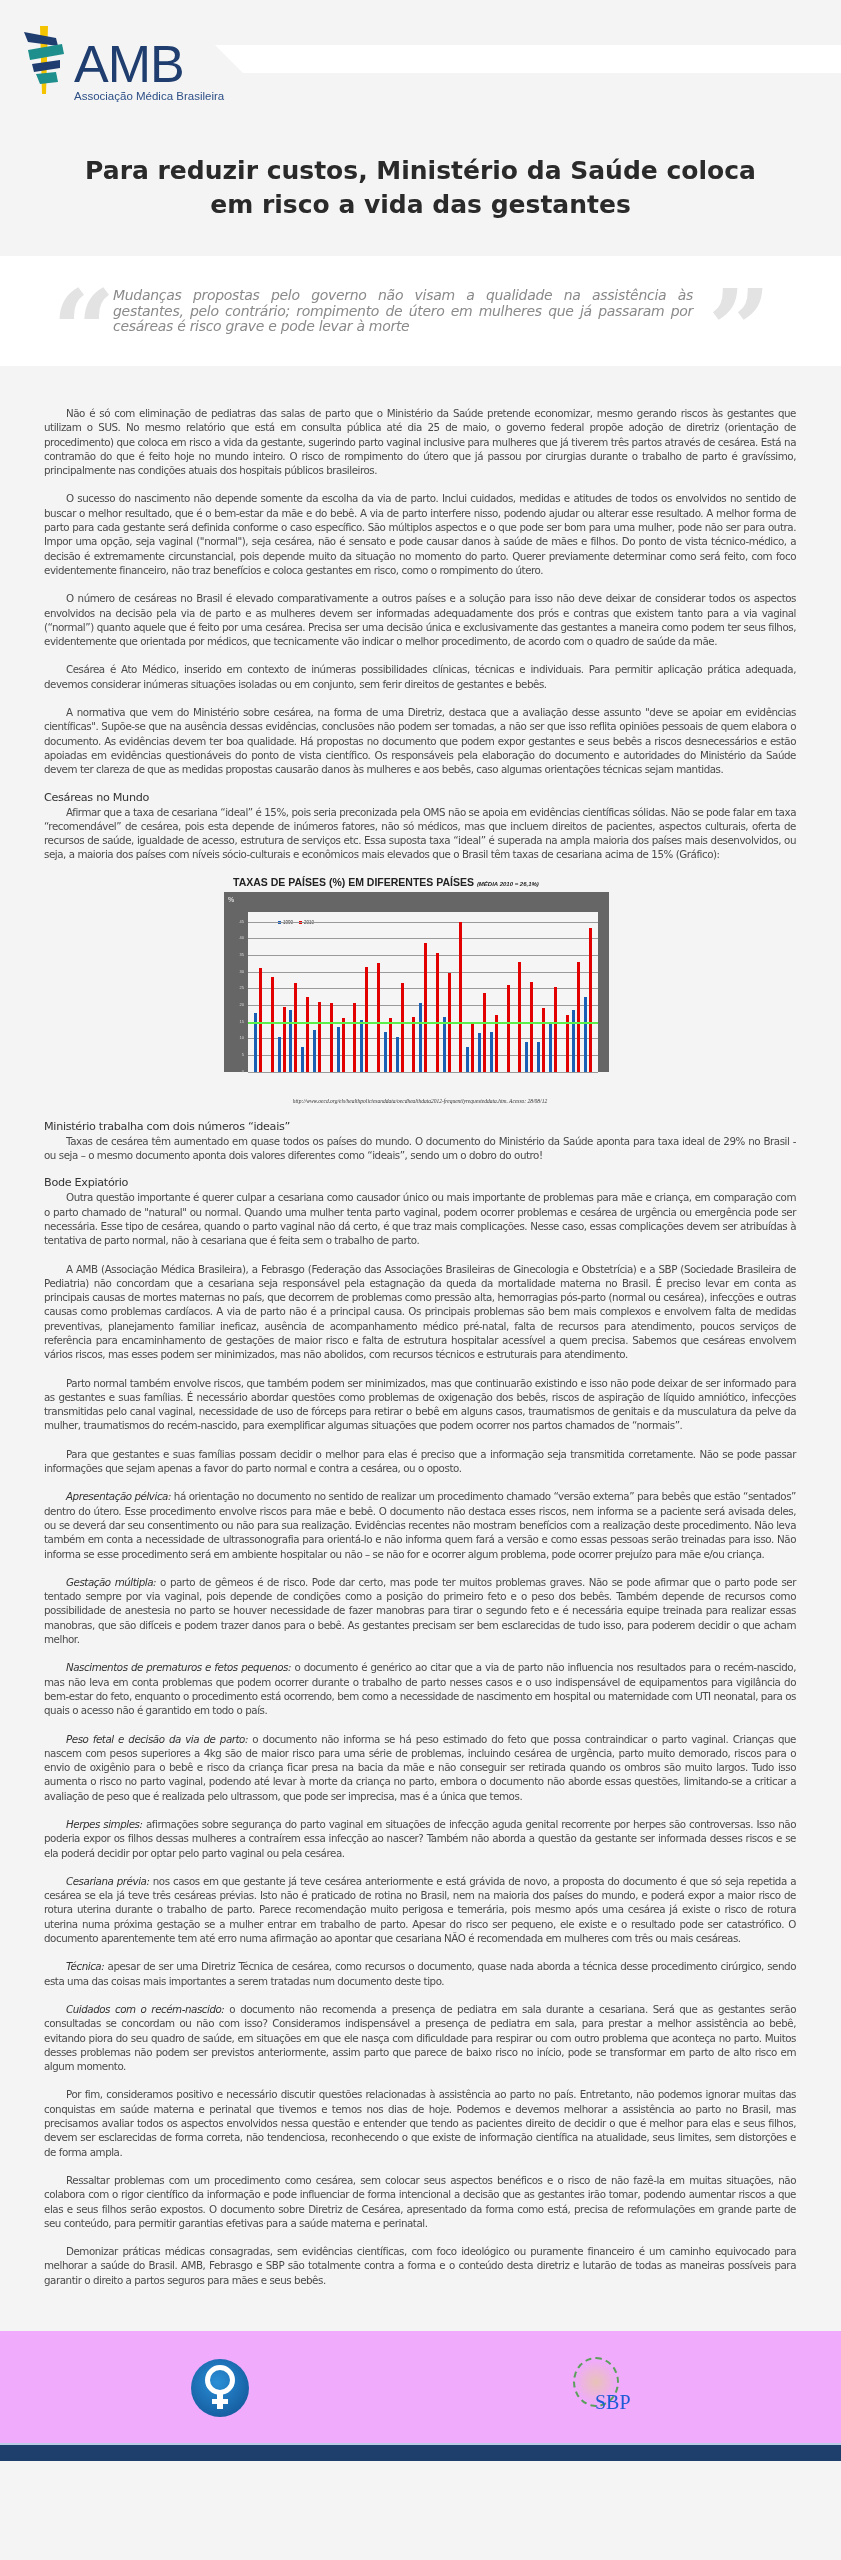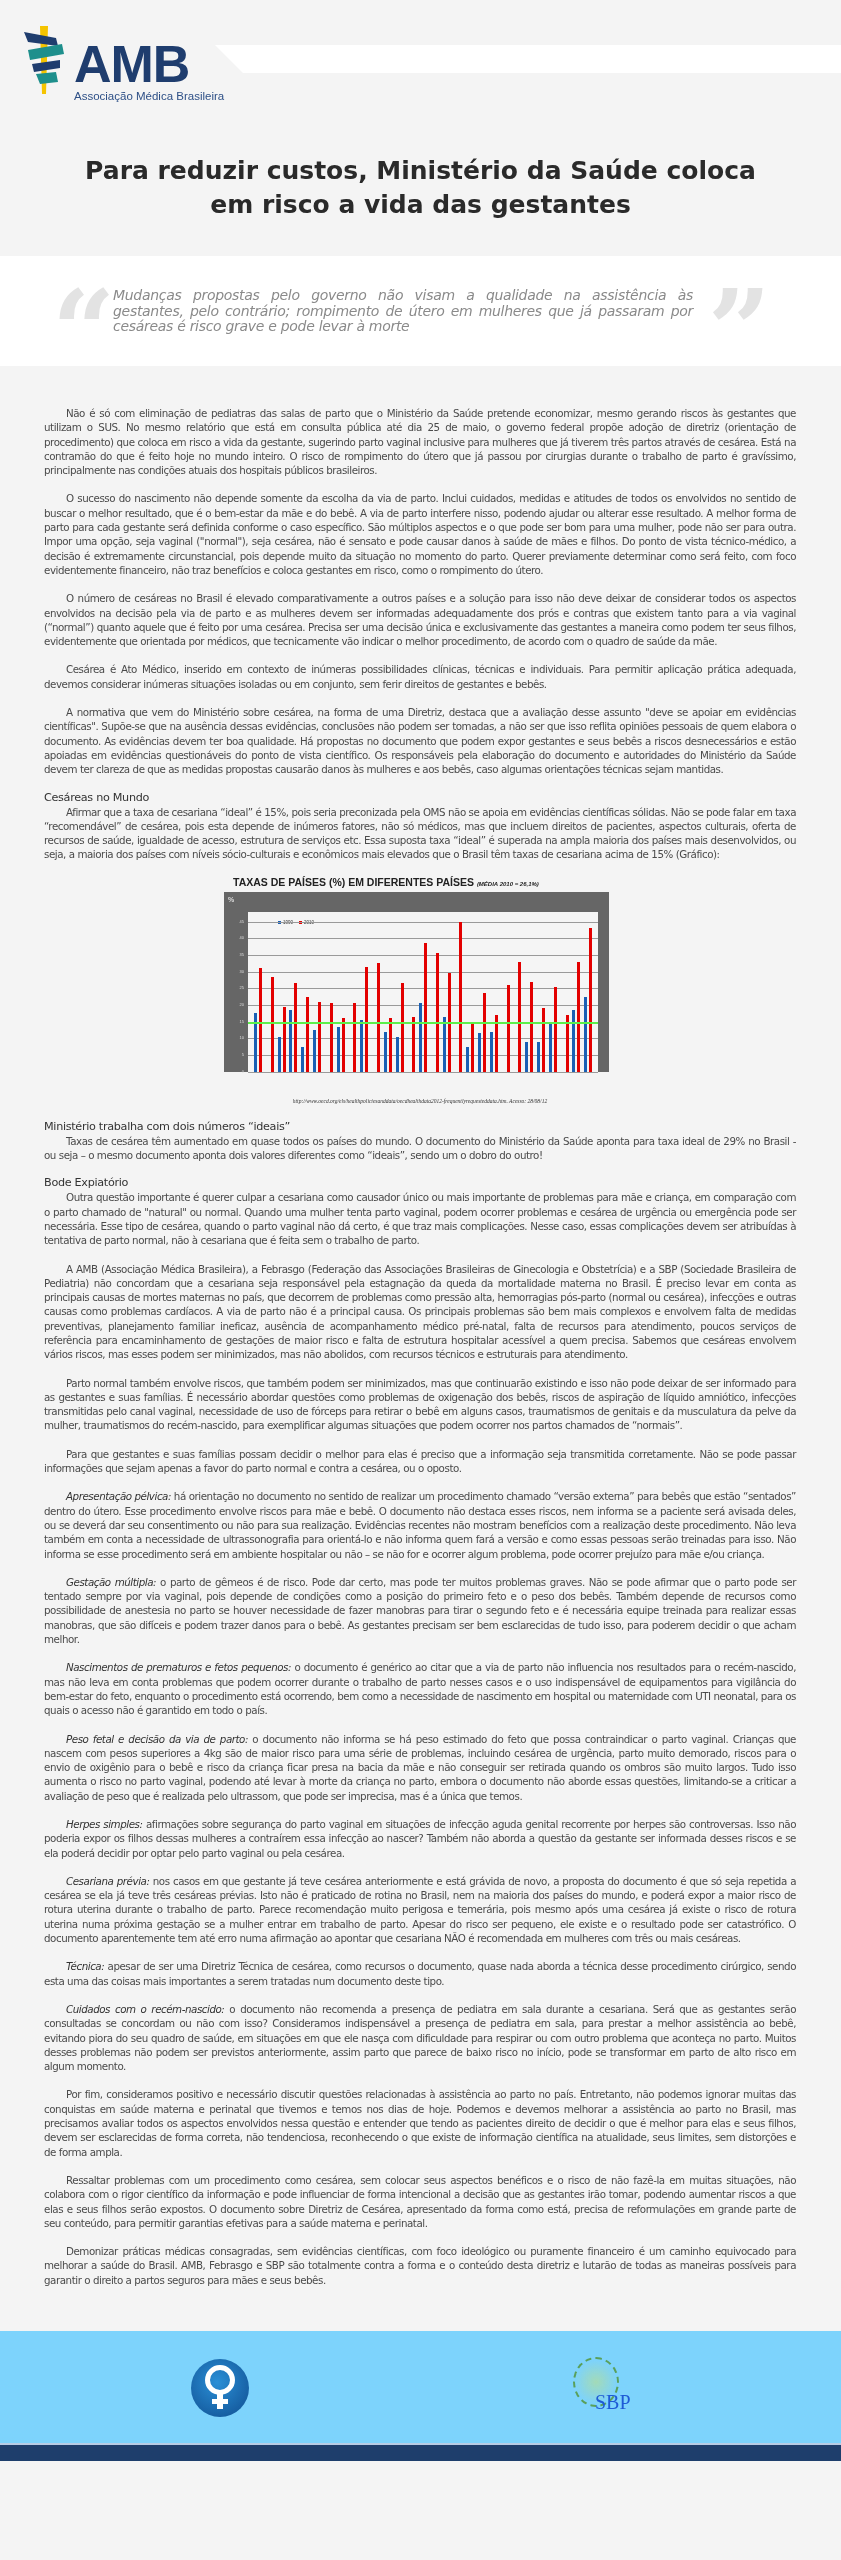--- a/index.html
+++ b/index.html
@@ -3,21 +3,21 @@
 <meta charset="utf-8">
 <style>
   * { box-sizing: border-box; margin: 0; padding: 0; }
   html, body { width: 841px; background: #f4f4f4; }
   body { font-family: "Liberation Sans", "DejaVu Sans", sans-serif; color: #444; }
 
   .header { position: relative; height: 160px; background: #f4f4f4; overflow: hidden; }
   .logo { position: absolute; left: 22px; top: 24px; display: flex; align-items: flex-start; }
   .logo-mark { width: 48px; height: 70px; position: relative; }
   .logo-text { margin-left: 4px; }
-  .logo-amb { font-family: "Liberation Sans", sans-serif; font-weight: 700; font-size: 52px; line-height: 52px; color: #1f3d6e; letter-spacing: -1px; margin-top: 14px; }
+  .logo-amb { font-family: "Liberation Sans", sans-serif; font-weight: 400; font-size: 52px; line-height: 52px; color: #1f3d6e; letter-spacing: -1px; margin-top: 14px; }
   .logo-sub { font-size: 11.5px; color: #2d4f86; margin-top: 0px; text-align: right; }
   .header-band { position: absolute; left: 215px; top: 45px; width: 640px; height: 28px; background: #ffffff;
                  clip-path: polygon(0 0, 100% 0, 100% 100%, 28px 100%); }
 
   .title { text-align: center; font-family: "DejaVu Sans", sans-serif; font-weight: bold; font-size: 25px; line-height: 34px; color: #2a2a2a; padding: 0 60px; margin-top: -4px; }
   .title-wrap { background: #f4f4f4; height: 100px; padding-top: 0; position: relative; top: -2px; }
 
   .quote-box { background: #ffffff; height: 110px; position: relative; margin-top: 0; }
   .quote-open, .quote-close { position: absolute; font-family: "DejaVu Serif", serif; font-size: 110px; color: #e3e3e3; font-weight: bold; line-height: 1; }
   .quote-open { left: 52px; top: 20px; }
@@ -40,21 +40,21 @@
   .y-tick { position: absolute; left: -18px; font-size: 4px; color: #ddd; width: 14px; text-align: right; }
   .y-unit { position: absolute; left: 4px; top: 4px; font-size: 7px; color: #ddd; font-weight: bold; }
   .bar { position: absolute; bottom: 0; width: 3px; }
   .bar.b1990 { background: #1a5fb4; }
   .bar.b2010 { background: #e30000; }
   .ref-line { position: absolute; left: 0; right: 0; height: 2px; background: #5cf04a; }
   .legend { position: absolute; left: 30px; top: 8px; font-size: 4.5px; color: #333; display: flex; gap: 6px; }
   .legend span.sw { display: inline-block; width: 3px; height: 3px; margin-right: 2px; vertical-align: middle; }
   .chart-source { text-align: center; font-family: "Liberation Serif", serif; font-style: italic; font-size: 5.5px; color: #333; margin-top: 26px; }
 
-  .partners { background: #7dd3fc; height: 112px; position: relative; }
+  .partners { background: #f0abfc; height: 112px; position: relative; }
   .febrasgo { position: absolute; left: 191px; top: 28px; width: 58px; height: 58px; border-radius: 50%; background: radial-gradient(circle at 45% 40%, #2a8fd6, #0f4d8f); }
   .febrasgo-inner { position: absolute; left: 14px; top: 6px; width: 30px; height: 30px; border-radius: 50%; border: 5px solid #fff; }
   .febrasgo-stem { position: absolute; left: 26px; top: 34px; width: 6px; height: 16px; background: #fff; }
   .febrasgo-cross { position: absolute; left: 21px; top: 40px; width: 16px; height: 5px; background: #fff; }
   .sbp { position: absolute; left: 569px; top: 26px; width: 70px; height: 62px; }
   .sbp-globe { position: absolute; left: 4px; top: 0; width: 46px; height: 50px; border-radius: 50%; border: 2px dashed #5aa05a; background: radial-gradient(circle, rgba(220,230,80,.4), transparent 70%); }
   .sbp-text { position: absolute; left: 26px; top: 34px; font-family: "Liberation Serif", serif; font-size: 20px; color: #1e5bd6; }
   .footer-bar { height: 18px; background: #1e3e6c; border-top: 2px solid #b8cde6; }
 </style>
 </head>

